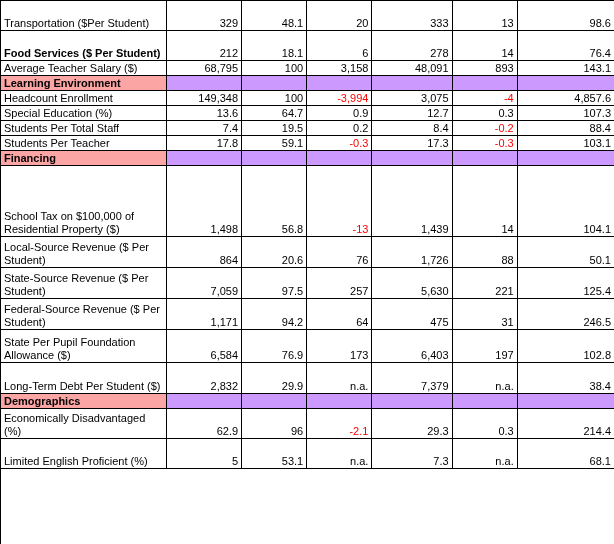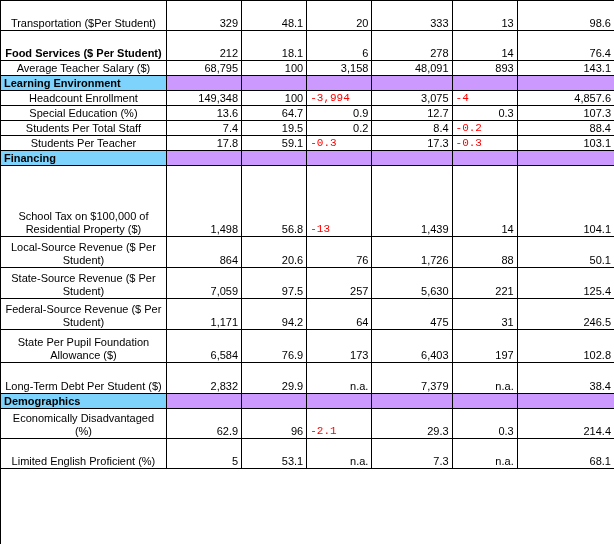--- a/index.html
+++ b/index.html
@@ -33,31 +33,31 @@
     padding: 0 3px;
     vertical-align: bottom;
     font-size: 11px;
     line-height: 13px;
     height: 13px;
     overflow: hidden;
     white-space: normal;
     word-wrap: break-word;
   }
   td.label {
-    text-align: center;
+    text-align: left;
   }
   td.num {
     text-align: right;
   }
   td.neg {
     color: #ff0000;
-    font-family: Liberation Mono, monospace;
+    text-align: right;
   }
   tr.section td {
-    background: #7dd3fc;
+    background: #fca5a5;
     font-weight: bold;
     text-align: left;
   }
   tr.section td.blank {
     background: #cc99ff;
   }
   .c0 { width: 165px; }
   .c1 { width: 75px; }
   .c2 { width: 65px; }
   .c3 { width: 65px; }

